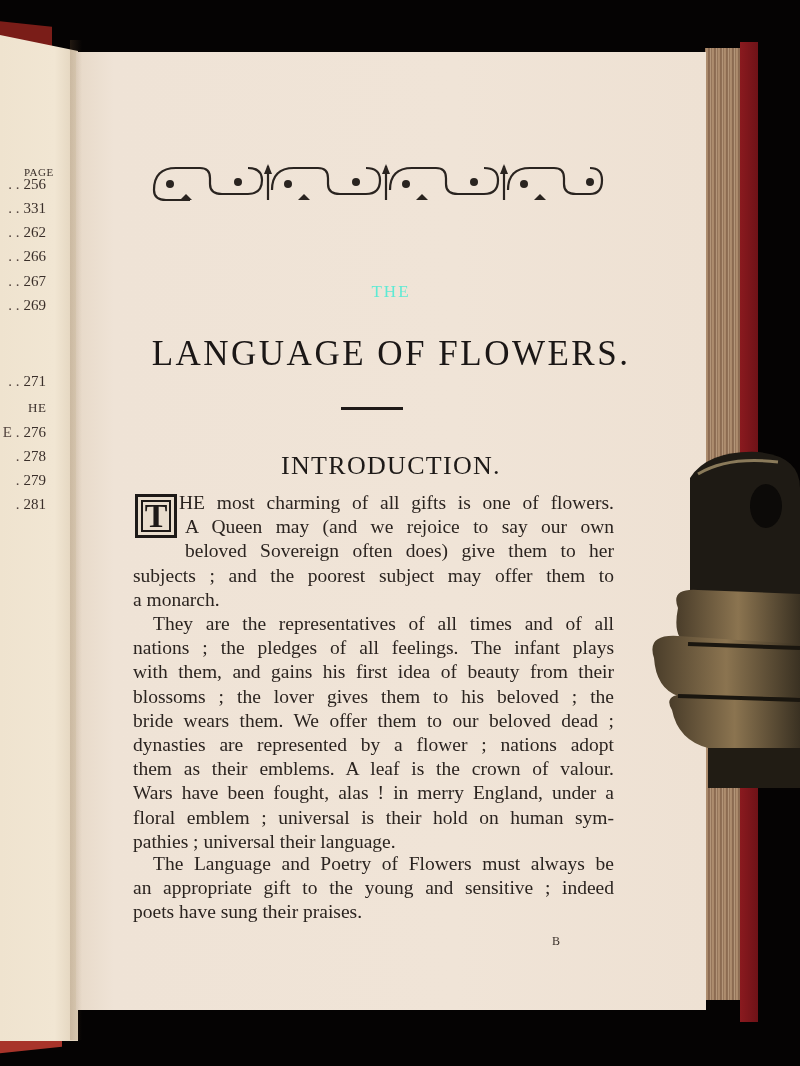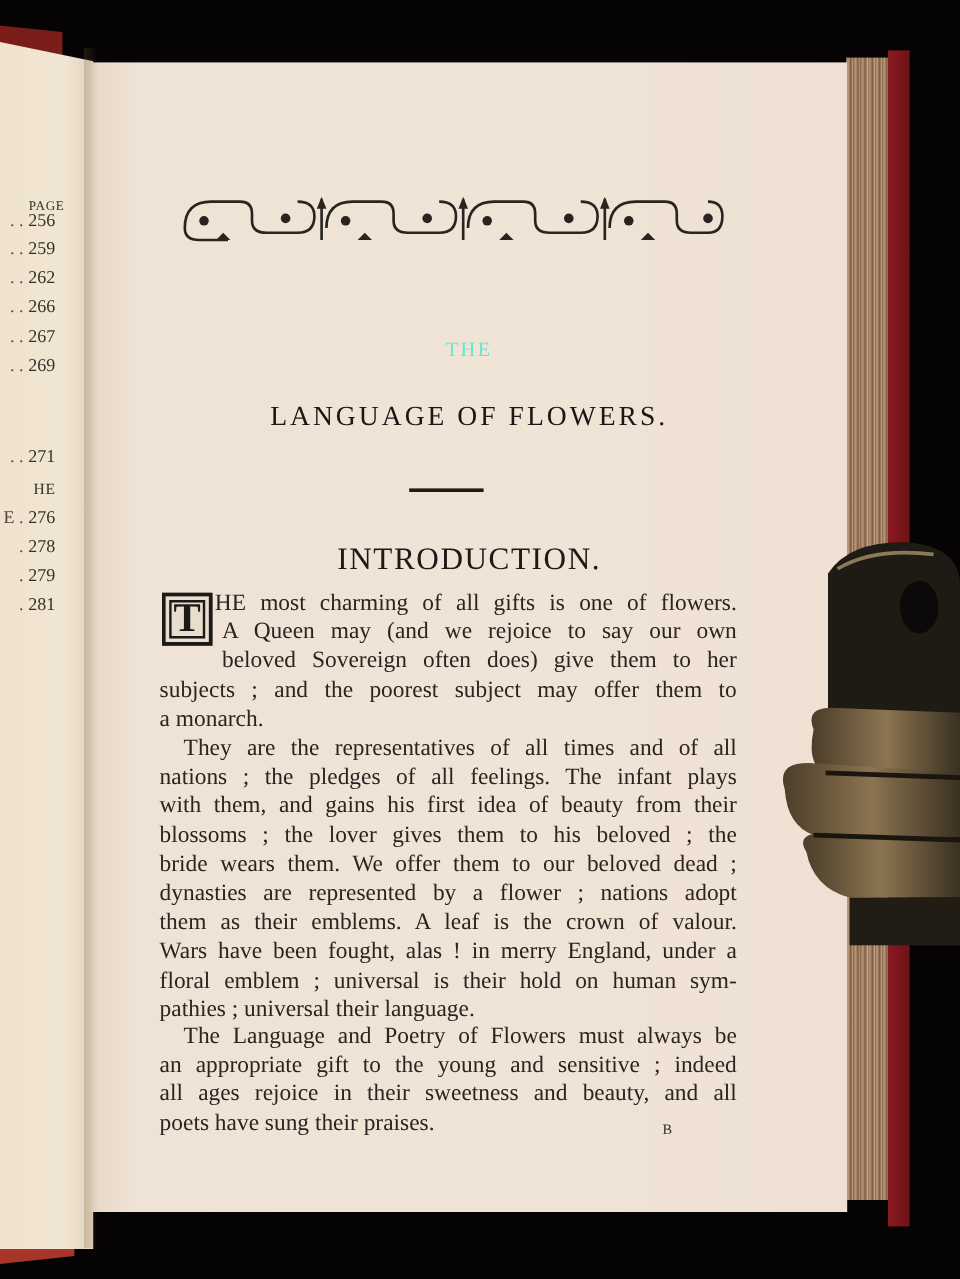--- a/index.html
+++ b/index.html
@@ -65,21 +65,21 @@
     
     .ornament {
       position:absolute; left:150px; top:160px; width:456px; height:46px;
     }
     .title-the {
       position:absolute; left:76px; width:630px; top:282px; text-align:center;
       font-size:17px; letter-spacing:2px; color:#5eead4;
     }
     .title-main {
       position:absolute; left:76px; width:630px; top:334px; text-align:center;
-      font-size:23px; letter-spacing:2.5px; color:#1b1716;
+      font-size:35px; letter-spacing:2.5px; color:#1b1716;
     }
     .title-rule {
       position:absolute; left:341px; top:407px; width:62px; height:3px; background:#1f1a18;
     }
     .section-heading {
       position:absolute; left:76px; width:630px; top:451px; text-align:center;
       font-size:26px; letter-spacing:1.3px; color:#1e1a18;font-family:Liberation Serif, serif;
     }
 
     .body-text {
@@ -111,21 +111,21 @@
 
 <div class="scene">
 
   <div class="left-cover-top"></div>
   <div class="left-cover-bottom"></div>
 
   <div class="left-page"></div>
   <div class="toc-page-head">PAGE</div>
 
   <div class="toc-line" style="top:176px"><span class="dots">. .</span><span>256</span></div>
-  <div class="toc-line" style="top:200px"><span class="dots">. .</span><span>259</span></div>
+  <div class="toc-line" style="top:200px"><span class="dots">. .</span><span>331</span></div>
   <div class="toc-line" style="top:224px"><span class="dots">. .</span><span>262</span></div>
   <div class="toc-line" style="top:248px"><span class="dots">. .</span><span>266</span></div>
   <div class="toc-line" style="top:273px"><span class="dots">. .</span><span>267</span></div>
   <div class="toc-line" style="top:297px"><span class="dots">. .</span><span>269</span></div>
   <div class="toc-line" style="top:373px"><span class="dots">. .</span><span>271</span></div>
   <div class="toc-fragment" style="top:400px">HE</div>
   <div class="toc-line" style="top:424px"><span class="dots">E .</span><span>276</span></div>
   <div class="toc-line" style="top:448px"><span class="dots">.</span><span>278</span></div>
   <div class="toc-line" style="top:472px"><span class="dots">.</span><span>279</span></div>
   <div class="toc-line" style="top:496px"><span class="dots">.</span><span>281</span></div>
@@ -191,21 +191,20 @@
     <span class="line">dynasties are represented by a flower ; nations adopt</span>
     <span class="line">them as their emblems.   A leaf is the crown of valour.</span>
     <span class="line">Wars have been fought, alas ! in merry England, under a</span>
     <span class="line">floral emblem ; universal is their hold on human sym-</span>
     <span class="line last">pathies ; universal their language.</span>
   </div>
 
   <div class="body-text" style="top:852px">
     <span class="line indent">The Language and Poetry of Flowers must always be</span>
     <span class="line">an appropriate gift to the young and sensitive ; indeed</span>
-    <span class="line">all ages rejoice in their sweetness and beauty, and all</span>
     <span class="line last">poets have sung their praises.</span>
   </div>
 
   <div class="signature">B</div>
 
   <svg class="clip" viewBox="0 0 152 340">
     <defs>
       <linearGradient id="bz" x1="0" y1="0" x2="0" y2="1">
         <stop offset="0" stop-color="#3b3326"></stop>
         <stop offset="0.5" stop-color="#6f5c3e"></stop>

